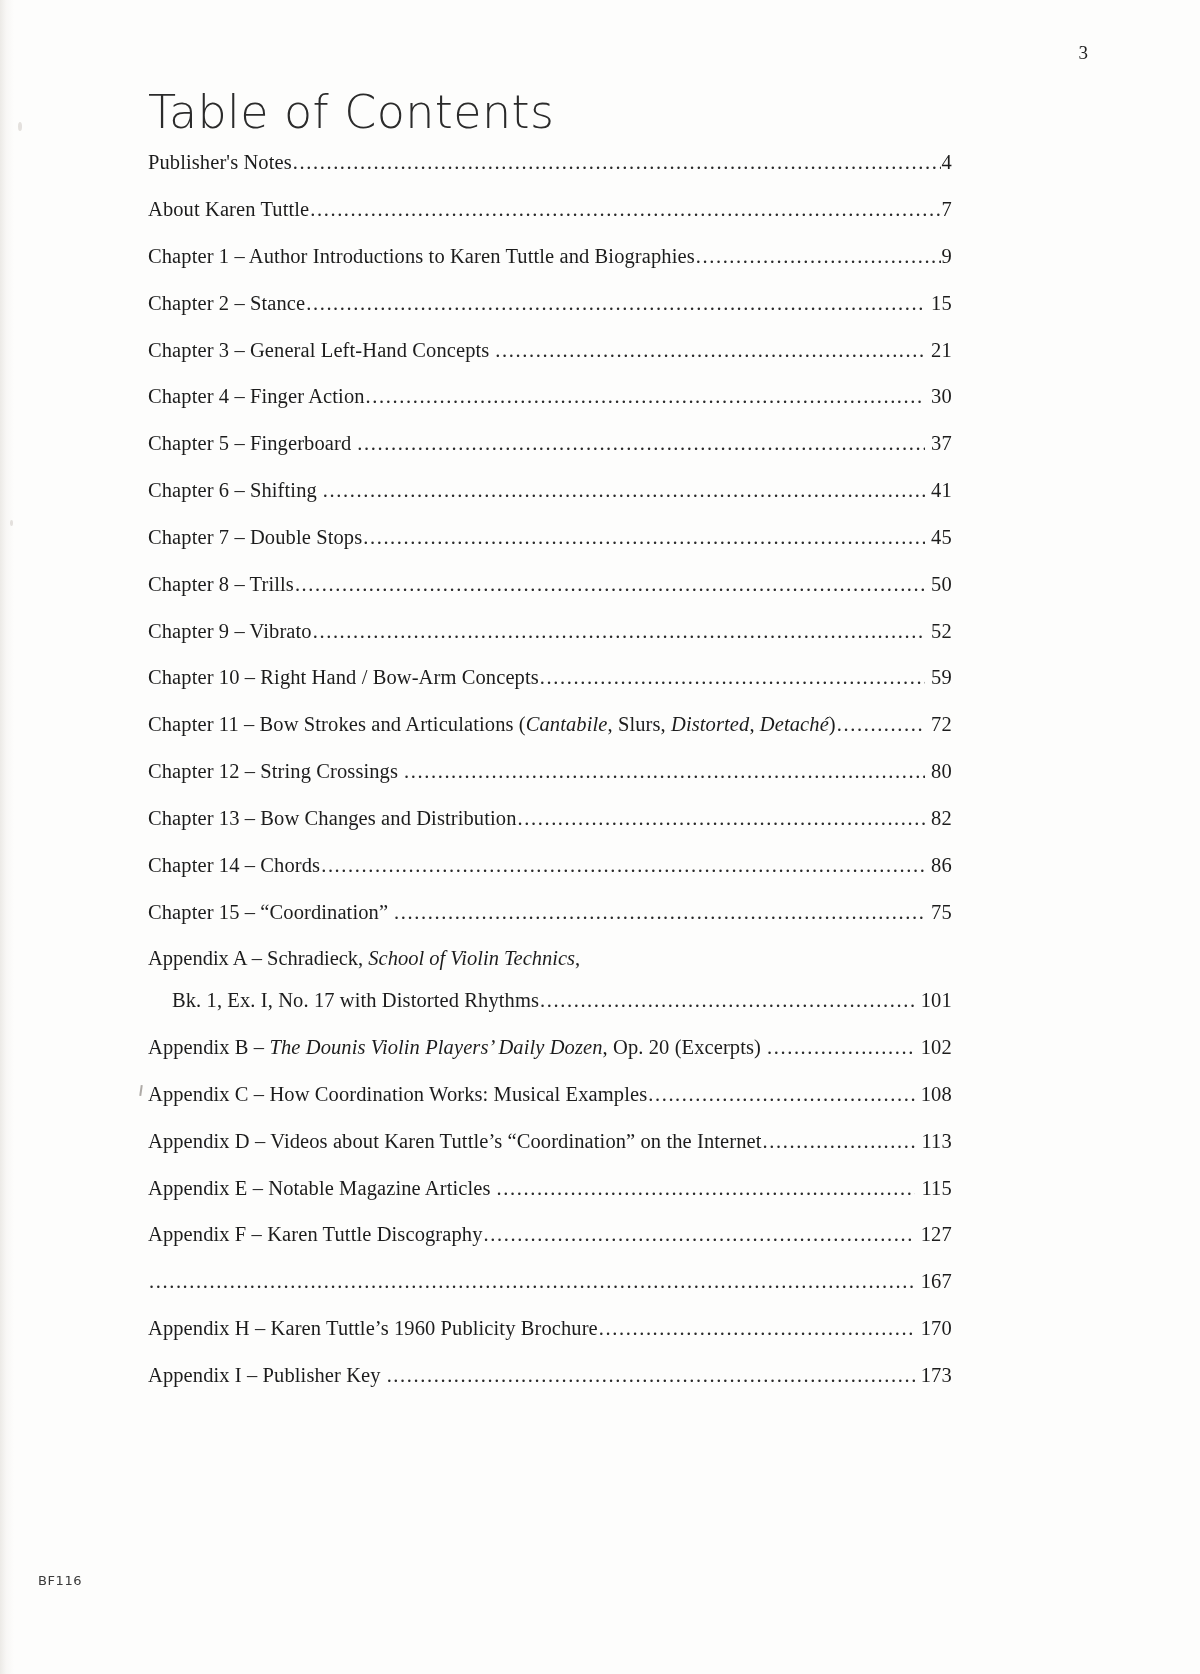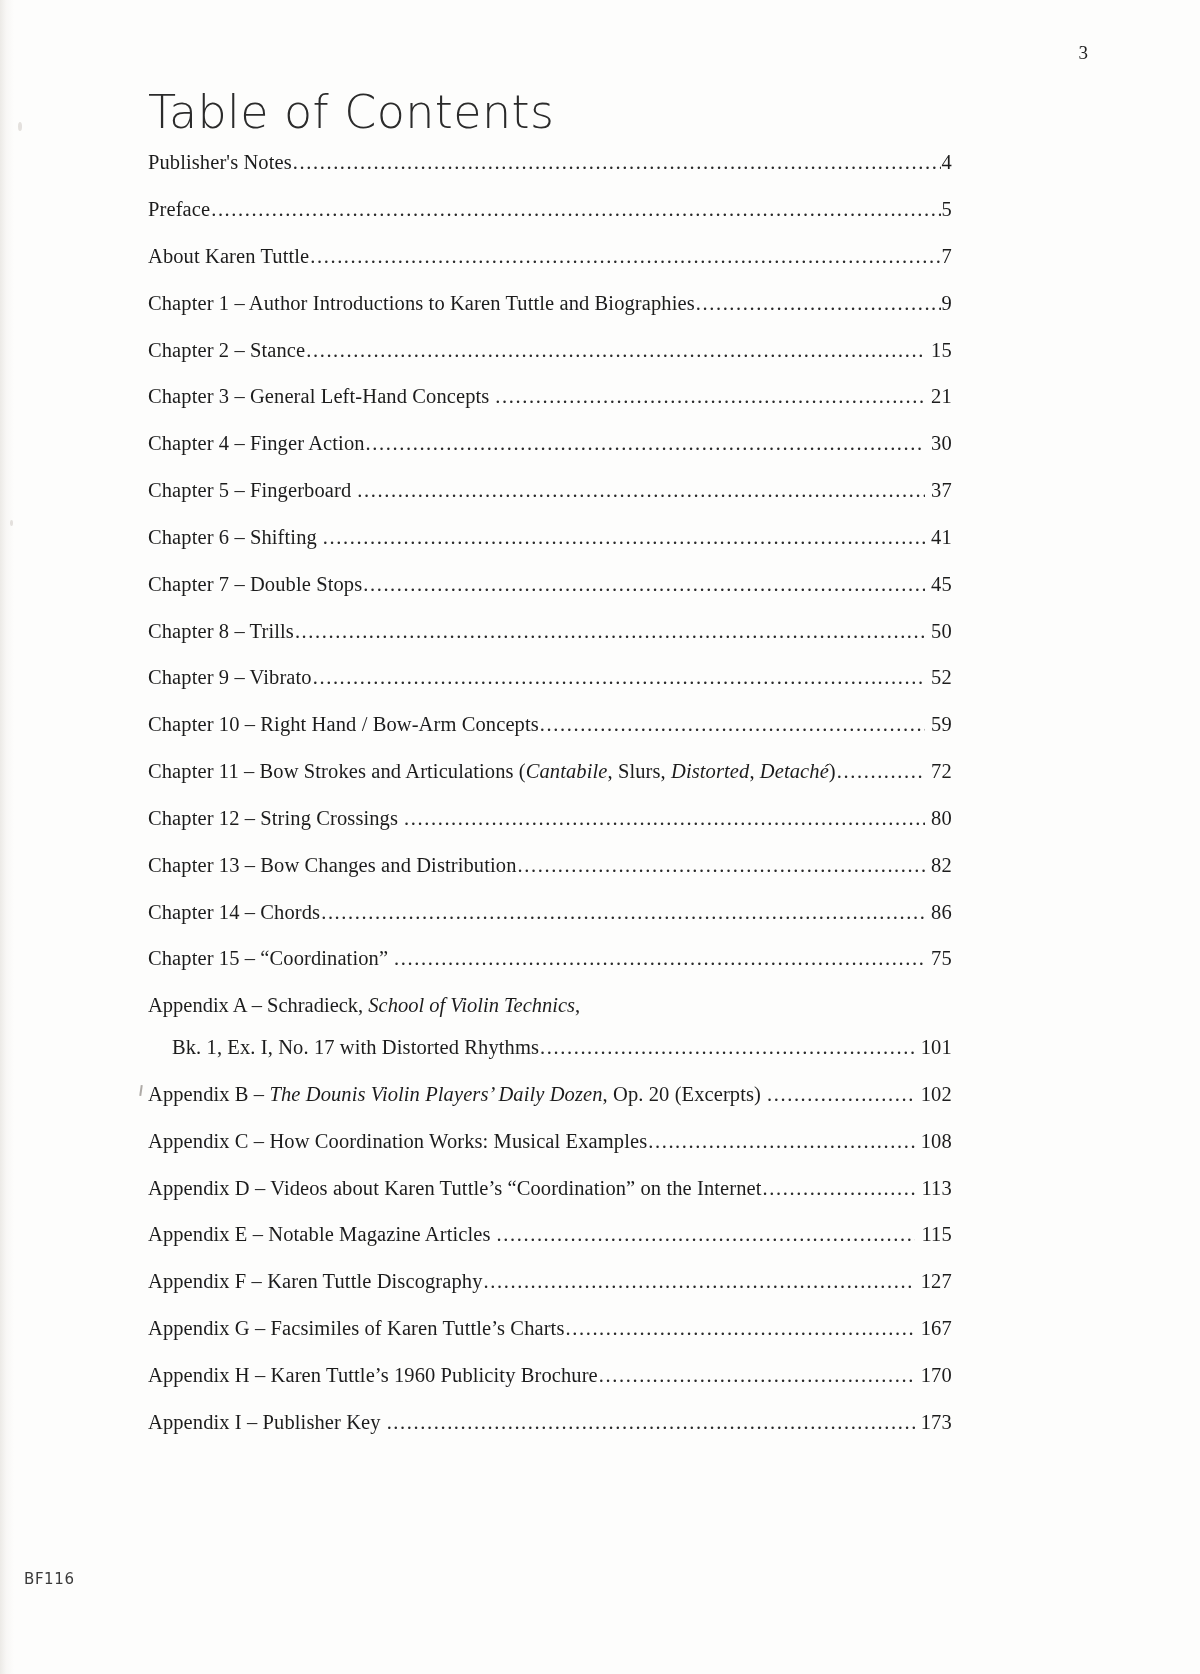--- a/index.html
+++ b/index.html
@@ -138,24 +138,24 @@
     top: 1085px;
     width: 2px;
     height: 11px;
     background: #9a9590;
     transform: rotate(8deg);
     opacity: .8;
   }
 
   .footer-code {
     position: absolute;
-    left: 24px;
+    left: 38px;
     bottom: 86px;
     font-family: "DejaVu Sans", sans-serif;
-    font-size: 15px;
+    font-size: 13px;
     letter-spacing: 0.6px;
     color: #3a3a3a;
   }
 </style>
 </head>
 <body>
 
 <div class="page-scan"></div>
 <div class="scan-edge-left"></div>
 <div class="scan-speck" style="left:18px;top:122px;width:4px;height:9px;"></div>
@@ -168,25 +168,20 @@
   <h1 class="toc-title">Table of Contents</h1>
 
   <ul class="toc-list">
 
     <li class="toc-entry">
       <span class="entry-label">Publisher's Notes</span>
       <span class="leader"></span>
       <span class="entry-page">4</span>
     </li>
 
-    <li class="toc-entry">
-      <span class="entry-label">Preface</span>
-      <span class="leader"></span>
-      <span class="entry-page">5</span>
-    </li>
 
     <li class="toc-entry">
       <span class="entry-label">About Karen Tuttle</span>
       <span class="leader"></span>
       <span class="entry-page">7</span>
     </li>
 
     <li class="toc-entry">
       <span class="entry-label">Chapter 1 – Author Introductions to Karen Tuttle and Biographies</span>
       <span class="leader"></span>
@@ -310,21 +305,20 @@
       <span class="entry-page wide">115</span>
     </li>
 
     <li class="toc-entry">
       <span class="entry-label">Appendix F – Karen Tuttle Discography</span>
       <span class="leader"></span>
       <span class="entry-page wide">127</span>
     </li>
 
     <li class="toc-entry">
-      <span class="entry-label">Appendix G – Facsimiles of Karen Tuttle’s Charts</span>
       <span class="leader"></span>
       <span class="entry-page wide">167</span>
     </li>
 
     <li class="toc-entry">
       <span class="entry-label">Appendix  H – Karen Tuttle’s 1960 Publicity Brochure</span>
       <span class="leader"></span>
       <span class="entry-page wide">170</span>
     </li>
 

